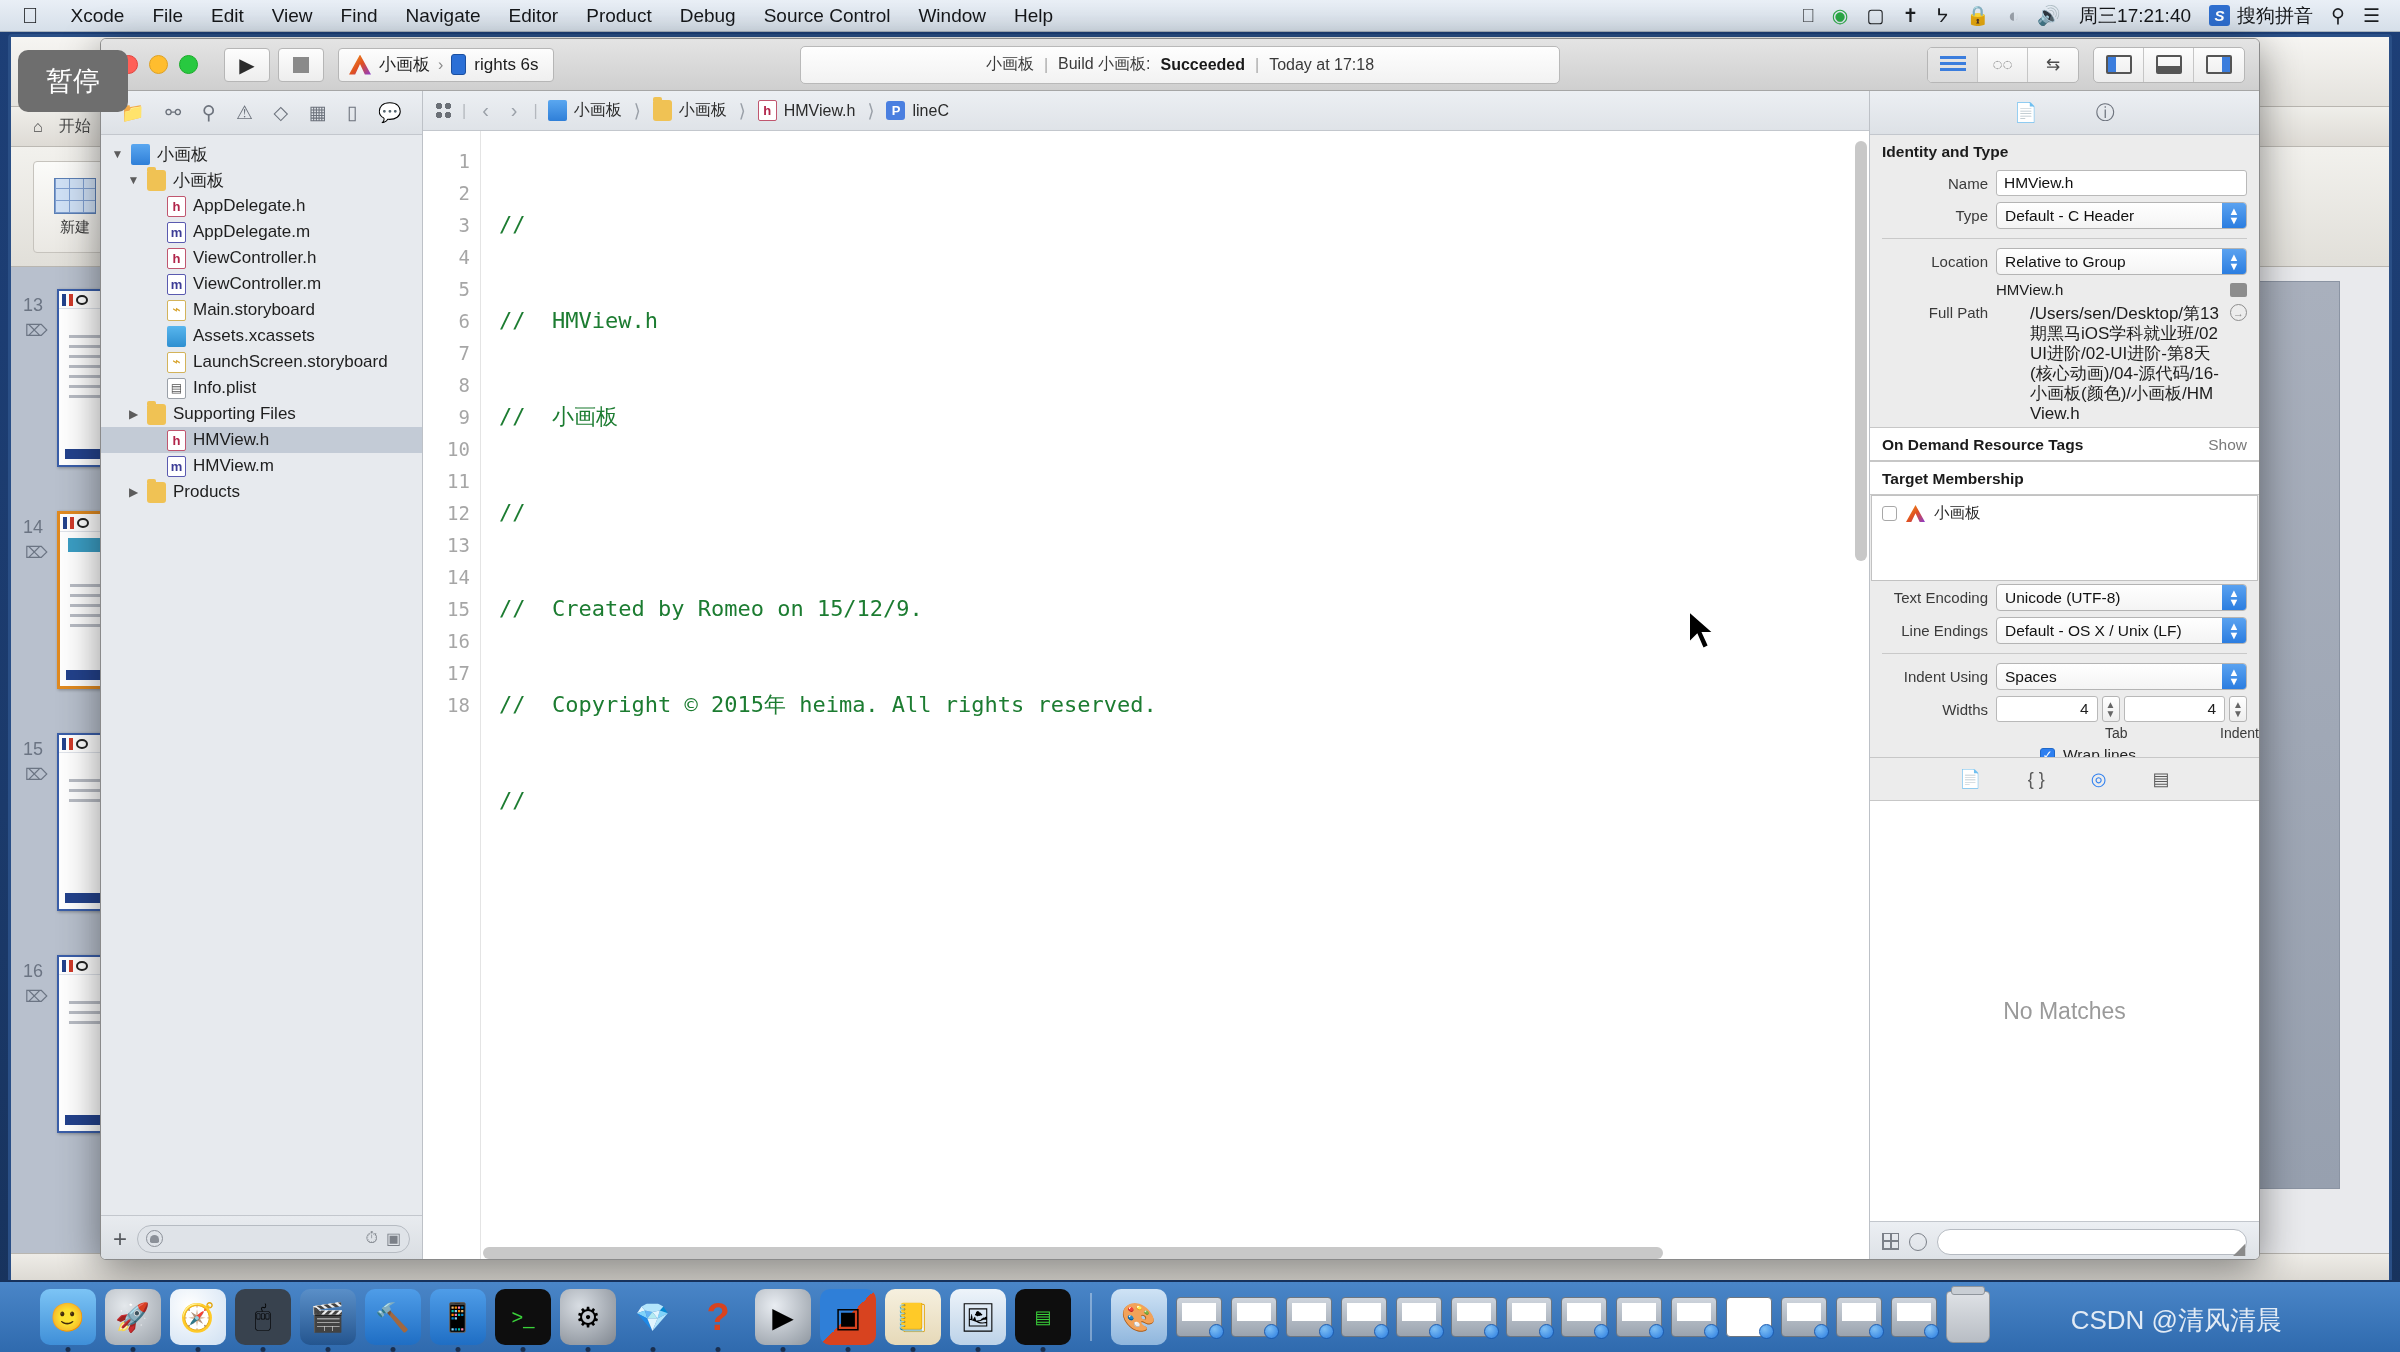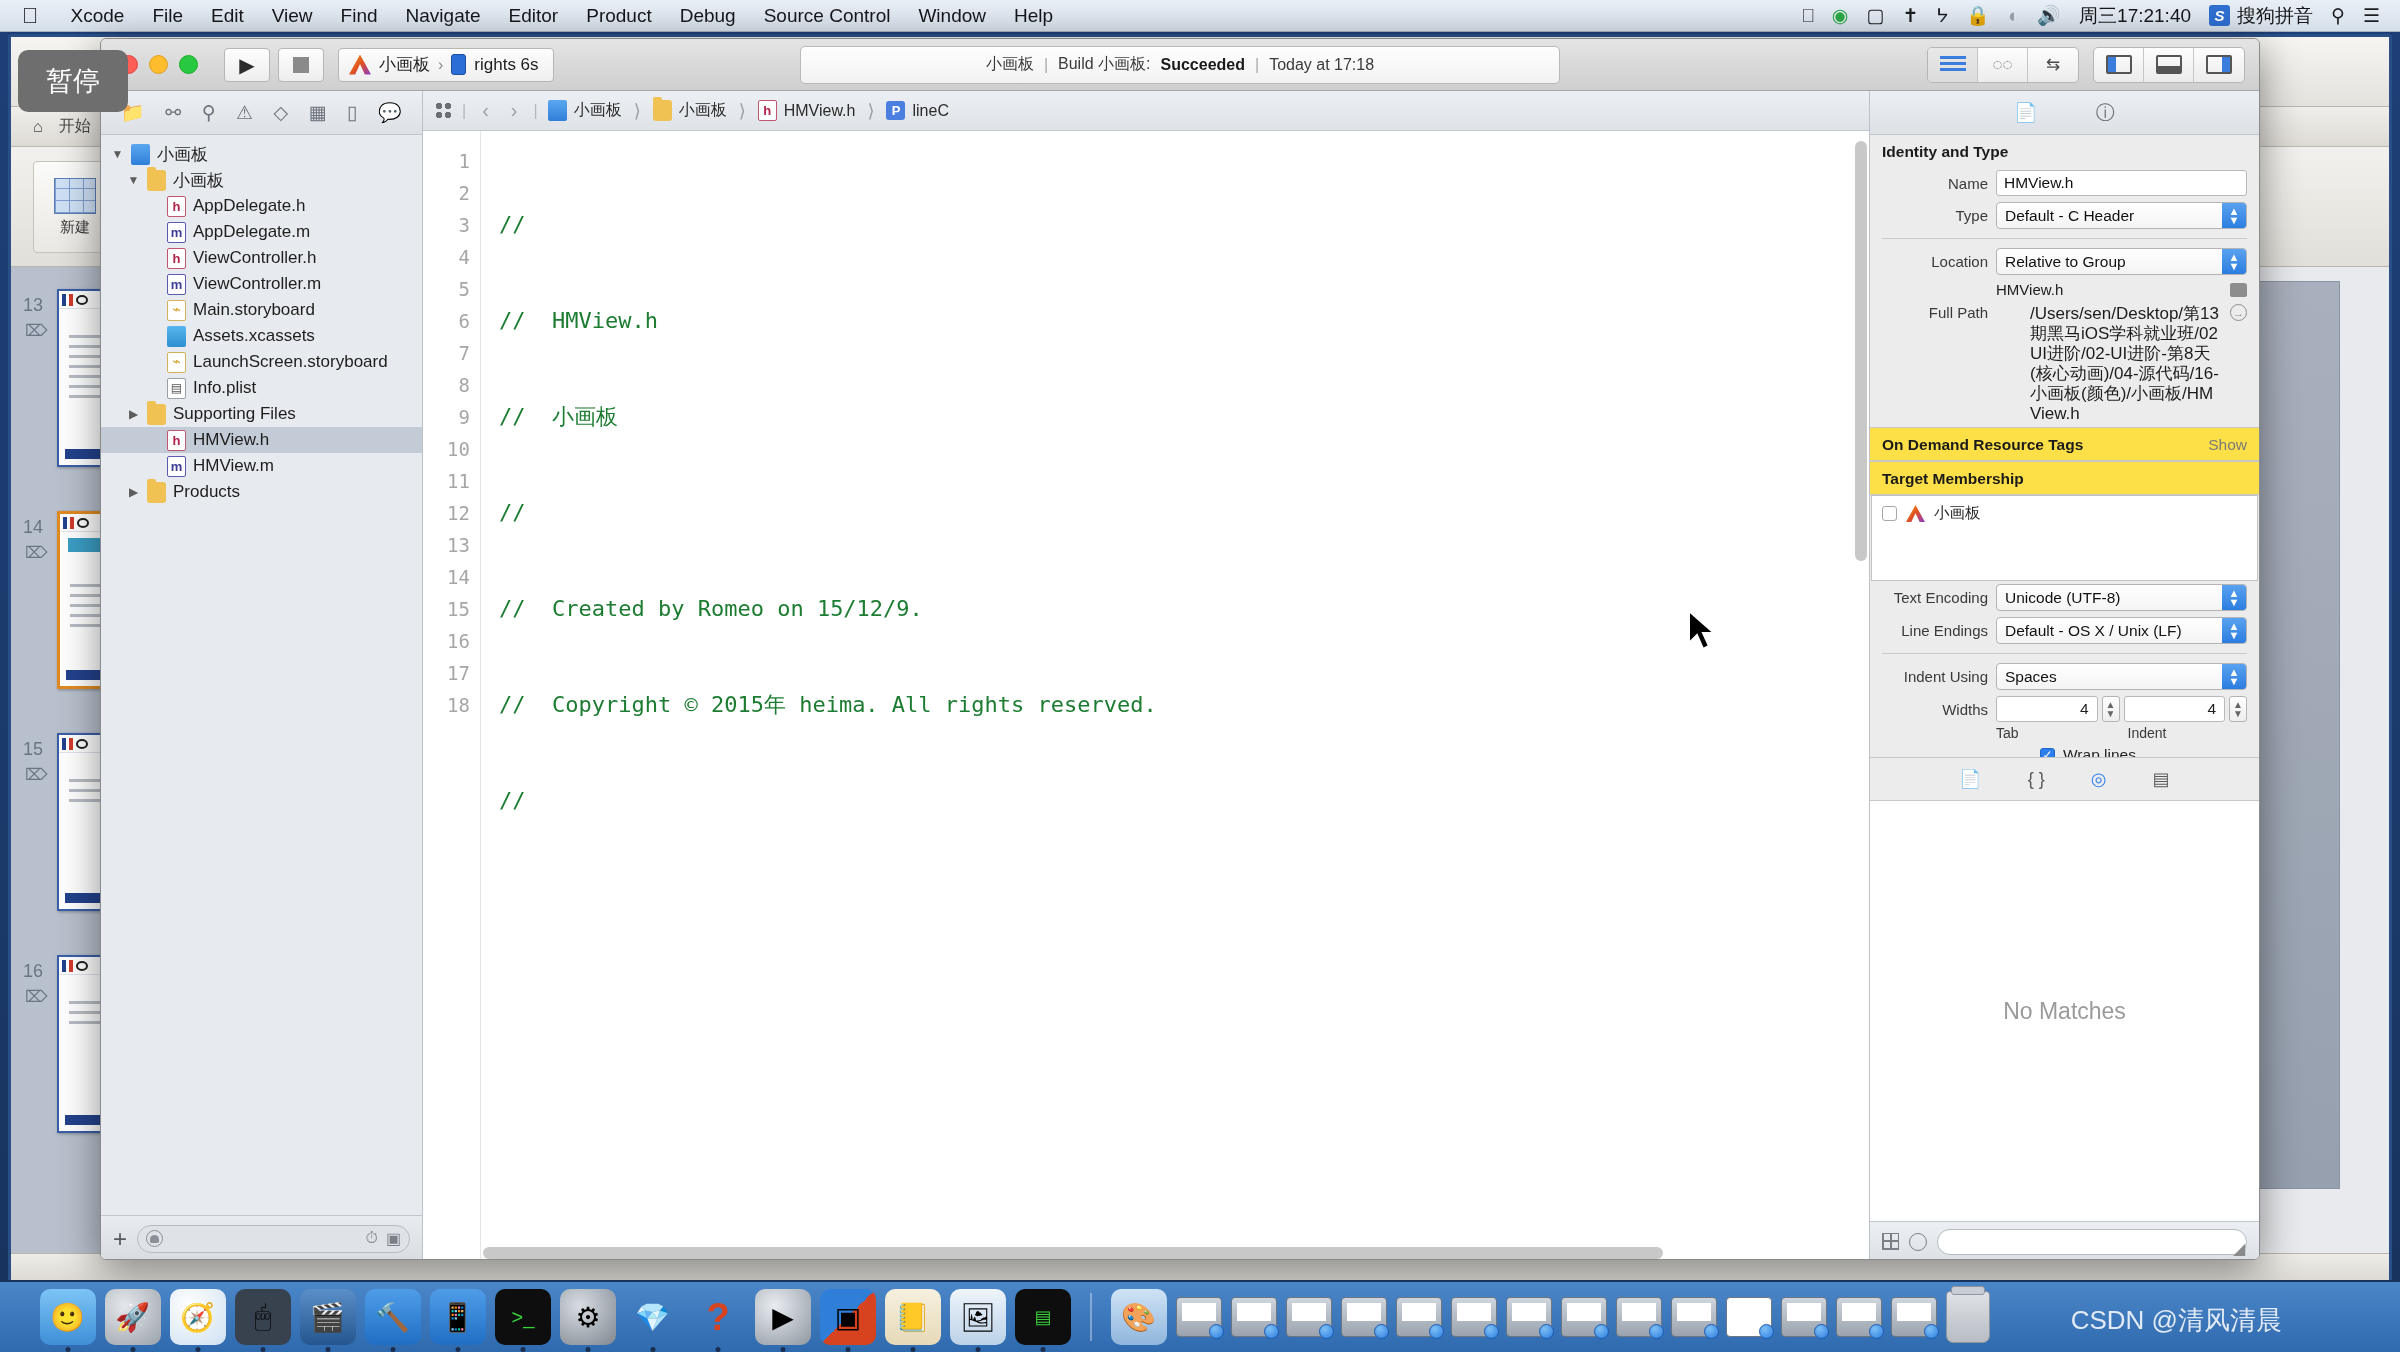--- a/index.html
+++ b/index.html
@@ -325,37 +325,37 @@
     position: absolute; right: 0; top: 0; bottom: 0; width: 24px;
     background: linear-gradient(180deg,#5aa2f0,#2b7de0);
     border-radius: 0 3px 3px 0; color: #fff; font-size: 11px;
     display: flex; flex-direction: column; align-items: center; justify-content: center; line-height: 9px;
   }
   .fstatic { flex:1; font-size: 15px; color: #1c1c1c; }
   .fpath { flex: 1; font-size: 17px; color: #1c1c1c; line-height: 20px; word-break: break-all; margin-left: 34px; }
   .folder-mini { width: 17px; height: 14px; background: #8d8d8d; border-radius: 2px 3px 2px 2px; flex:none; }
   .circ-arrow { width: 17px; height: 17px; border: 1.5px solid #8d8d8d; border-radius: 50%;
     color:#8d8d8d; font-size: 11px; display:flex; align-items:center; justify-content:center; flex:none;}
-  .secbar { background: #fde047; border-top: 1px solid #c7c7c7; border-bottom: 1px solid #c7c7c7; }
+  .secbar { background: #ffffff; border-top: 1px solid #c7c7c7; border-bottom: 1px solid #c7c7c7; }
   .tm-box { height: 86px; background: #fff; border: 1px solid #c2c2c2; margin: 0 1px; }
   .tm-item { display: flex; align-items: center; gap: 9px; padding: 7px 10px; font-size: 15.5px; }
   .cbx { width: 15px; height: 15px; border: 1px solid #a8a8a8; border-radius: 3px; background: #fff; flex:none; }
   .cbx.on { background: #2d7ff0; border-color: #2068c8; color: #fff; font-size: 12px;
     display:flex; align-items:center; justify-content:center; }
   .mini-xc { width: 19px; height: 17px; flex:none;
     background: linear-gradient(135deg,#f0a020 0%,#e05020 50%,#8a3ad0 100%);
     clip-path: polygon(50% 0, 100% 100%, 72% 100%, 50% 48%, 28% 100%, 0 100%); }
   .stepper-wrap { display:flex; gap: 4px; flex:1; }
   .stepnum { flex:1; height: 26px; background:#fff; border:1px solid #b9b9b9; border-radius:3px;
     display:flex; align-items:center; justify-content:flex-end; padding-right:8px; font-size:15.5px; }
   .stepbtn { width: 18px; height: 26px; background: linear-gradient(180deg,#fff,#eee);
     border: 1px solid #b4b4b4; border-radius: 3px; color:#666; font-size:10px;
     display:flex; flex-direction:column; align-items:center; justify-content:center; line-height:9px; }
   .subcaps { display:flex; padding-left: 126px; gap: 0; font-size: 14px; color:#3a3a3a; }
-  .subcaps span { flex:1; text-align: left; }
+  .subcaps span { flex:1; text-align: right; }
   .wraprow { display:flex; align-items:center; gap:8px; padding-left: 170px; padding-top: 5px; font-size:15.5px; }
 
   .insp-tabs2 {
     height: 44px; background: #ececec; border-top: 1px solid #c7c7c7; border-bottom: 1px solid #c7c7c7;
     display:flex; align-items:center; justify-content:center; gap: 46px; font-size: 18px; color:#5a5a5a;
   }
   .lib-area { flex: 0 0 420px; background: #fff; display:flex; align-items:center; justify-content:center;
     font-size: 23px; color: #9a9a9a; position: relative; }
   .lib-bottom { height: 40px; background: linear-gradient(180deg,#eceff3,#dde1e6);
     border-top: 1px solid #c3c7cd; display:flex; align-items:center; gap: 10px; padding: 0 12px; }

